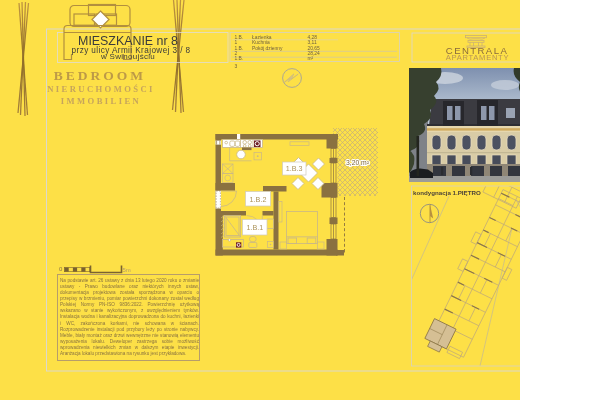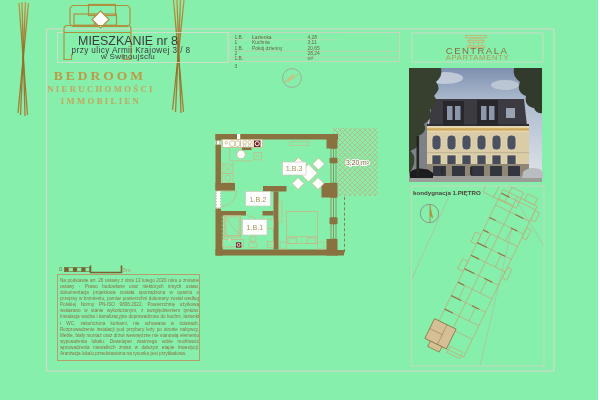--- a/index.html
+++ b/index.html
@@ -1,15 +1,15 @@
 <!DOCTYPE html>
 <html><head><meta charset="utf-8">
 <style>
 html,body{margin:0;padding:0;background:#fff}
-.page{position:relative;width:598px;height:400px;background:#86efac;overflow:hidden;font-family:"Liberation Sans",sans-serif}
+.page{position:relative;width:520px;height:400px;background:#fde047;overflow:hidden;font-family:"Liberation Sans",sans-serif}
 .disc{position:absolute;left:60px;top:277.5px;width:139px;color:#8a7340;font-size:4.65px;line-height:6.15px;text-align:justify}
 </style></head><body>
 <div class="page">
 <svg width="600" height="400" viewBox="0 0 600 400">
 <defs>
 <pattern id="ht" width="5" height="5" patternUnits="userSpaceOnUse">
 <path d="M0,0L5,5M5,0L0,5" stroke="#c3ae7c" stroke-width="0.7" fill="none"></path>
 </pattern>
 <linearGradient id="sky" x1="0" y1="0" x2="0" y2="1">
 <stop offset="0" stop-color="#7e90af"></stop>

